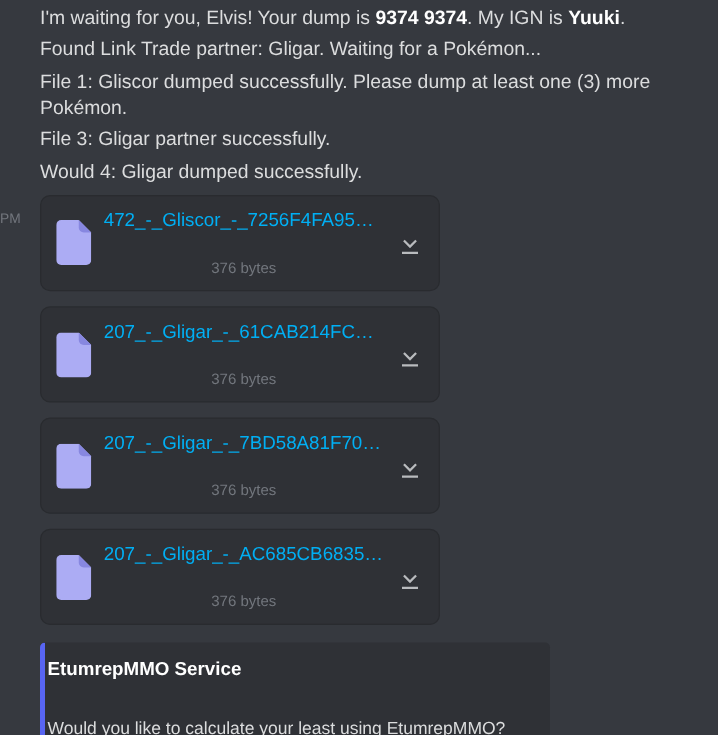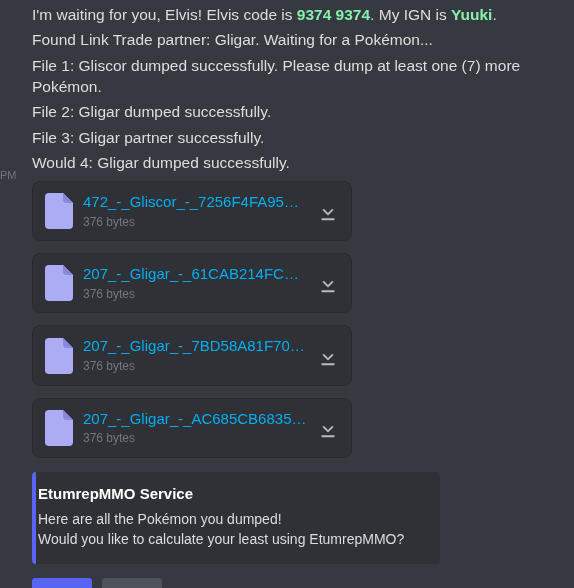--- a/index.html
+++ b/index.html
@@ -16,21 +16,21 @@
   }
   .content {
     padding: 4px 16px 16px 16px;
     margin-left: 16px;
   }
   .msg-line {
     color: #dcddde;
     margin-bottom: 4px;
     font-size: 15.5px;
   }
-  .msg-line .bold { font-weight: 700; color: #86efac; }
+  .msg-line .bold { font-weight: 700; color: #ffffff; }
   .timestamp-badge {
     position: absolute;
     left: 0;
     top: 168px;
     font-size: 11px;
     color: #72767d;
     font-weight: 500;
     text-align: right;
   }
   .attachments {
@@ -62,21 +62,22 @@
     color: #00aff4;
     font-size: 15px;
     white-space: nowrap;
     overflow: hidden;
     text-overflow: ellipsis;
     cursor: pointer;
   }
   .file-size {
     color: #72767d;
     font-size: 12px;
-    margin-top: 1px;
+    margin-top: 18px;
+    text-align: center;
   }
   .dl-icon {
     width: 22px;
     height: 22px;
     color: #b9bbbe;
     cursor: pointer;
     flex: none;
   }
   .embed {
     margin-top: 14px;
@@ -117,25 +118,24 @@
   .btn-secondary { background: #4f545c; }
 </style>
 </head>
 <body>
 
 <div class="timestamp-badge">PM</div>
 
 <div class="content">
 
   <div class="msg-line">
-    <span>I'm waiting for you, Elvis! Elvis code is </span><span class="bold">9374 9374</span><span>. My IGN is </span><span class="bold">Yuuki</span><span>.</span>
+    <span>I'm waiting for you, Elvis! Your dump is </span><span class="bold">9374 9374</span><span>. My IGN is </span><span class="bold">Yuuki</span><span>.</span>
   </div>
   <div class="msg-line">Found Link Trade partner: Gligar. Waiting for a Pokémon...</div>
-  <div class="msg-line">File 1: Gliscor dumped successfully. Please dump at least one (7) more Pokémon.</div>
-  <div class="msg-line">File 2: Gligar dumped successfully.</div>
+  <div class="msg-line">File 1: Gliscor dumped successfully. Please dump at least one (3) more Pokémon.</div>
   <div class="msg-line">File 3: Gligar partner successfully.</div>
   <div class="msg-line">Would 4: Gligar dumped successfully.</div>
 
   <div class="attachments">
 
     <div class="attachment">
       <svg class="file-icon" viewBox="0 0 28 36">
           <path fill="#acacf4" d="M4 0h14l10 10v22a4 4 0 0 1-4 4H4a4 4 0 0 1-4-4V4a4 4 0 0 1 4-4z"></path>
           <path fill="#8787e0" d="M18 0l10 10H22a4 4 0 0 1-4-4V0z"></path>
         </svg>
@@ -188,21 +188,21 @@
       <svg class="dl-icon" viewBox="0 0 24 24">
           <path fill="currentColor" d="M12 3v11.17l4.59-4.58L18 11l-6 6-6-6 1.41-1.41L12 14.17V3h0zM5 20h14v2H5v-2z"></path>
         </svg>
     </div>
 
   </div>
 
   <div class="embed">
     <div class="embed-title">EtumrepMMO Service</div>
     <div class="embed-desc">
-      <span>Here are all the Pokémon you dumped!</span><br>
+      <br>
       <span>Would you like to calculate your least using EtumrepMMO?</span>
     </div>
   </div>
 
   <div class="buttons-row">
     <button class="btn btn-primary">Yes</button>
     <button class="btn btn-secondary">No</button>
   </div>
 
 </div>

